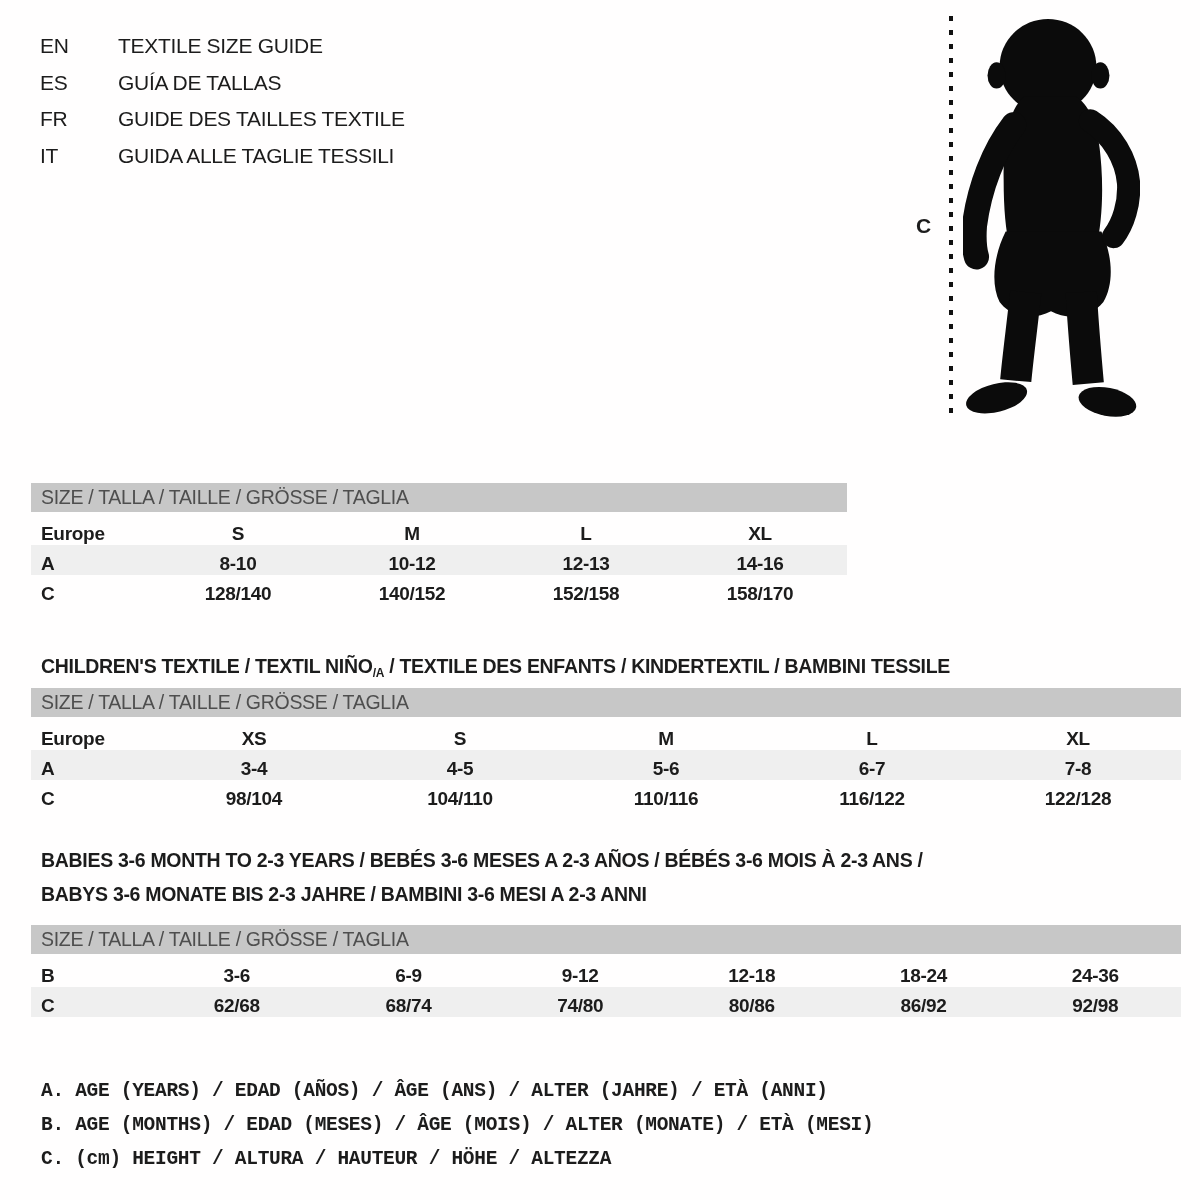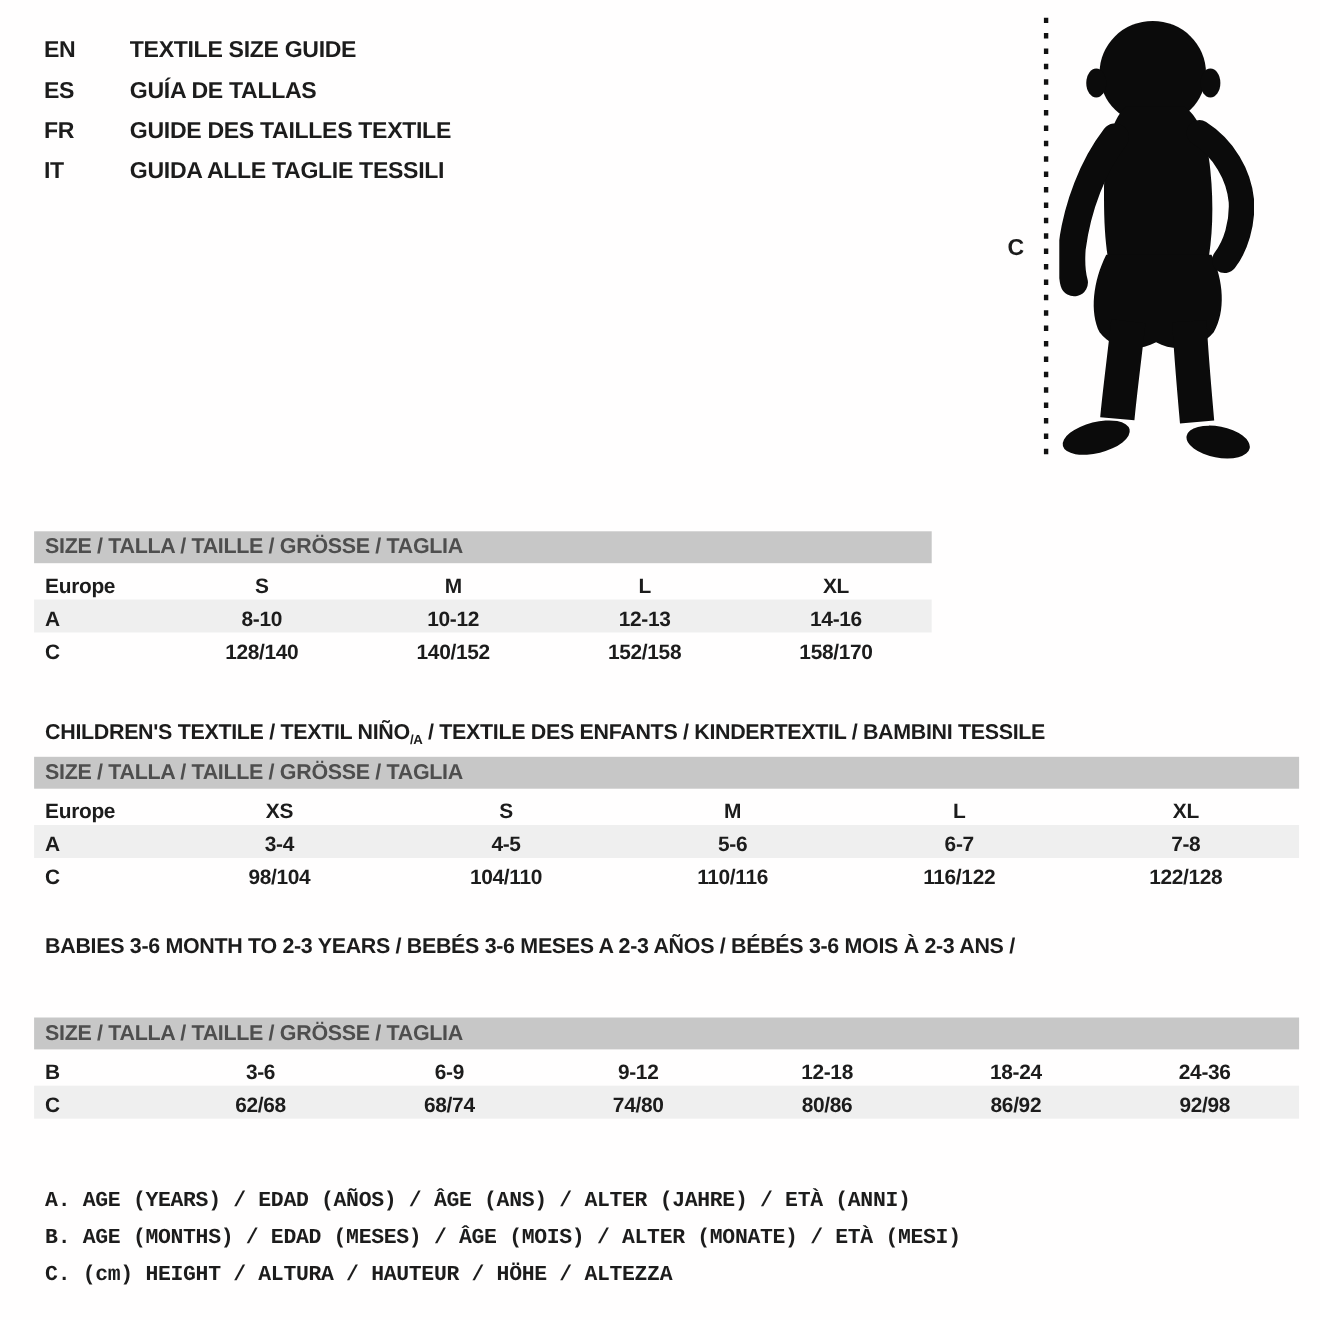--- a/index.html
+++ b/index.html
@@ -8,40 +8,40 @@
     width: 1200px; height: 1200px;
     background: #ffffff;
     font-family: "Liberation Sans", sans-serif;
     color: #1c1c1c;
     -webkit-font-smoothing: antialiased;
   }
   .page { position: relative; width: 1200px; height: 1200px; overflow: hidden; background: #fffefe; }
 
   
   .lang-block { position: absolute; left: 40px; top: 28px; }
-  .lang-row { display: flex; align-items: center; height: 36.5px; font-size: 21px; font-weight: bold; letter-spacing: -0.3px; }
+  .lang-row { display: flex; align-items: center; height: 36.5px; font-size: 21px; font-weight: normal; letter-spacing: -0.3px; }
   .lang-code { width: 78px; flex: 0 0 78px; }
   .lang-title { white-space: nowrap; }
 
   
   .dash-line { position: absolute; left: 948px; top: 16px; width: 6px; height: 400px; }
   .c-label { position: absolute; left: 916px; top: 214px; font-size: 21px; font-weight: bold; }
   .silhouette { position: absolute; left: 963px; top: 18px; width: 177px; height: 403px; }
 
   
   .section-title { position: absolute; left: 41px; font-size: 19.5px; font-weight: bold; letter-spacing: -0.3px; white-space: nowrap; }
   .section-title .subsz { font-size: 12px; vertical-align: -4px; }
   .two-line { line-height: 33.5px; }
 
   
   .size-table { position: absolute; left: 31px; }
   .size-bar {
     height: 29px; background: #c7c7c7; color: #4e4e4e;
     display: flex; align-items: center; padding-left: 10px;
-    font-size: 19.5px; font-weight: bold; letter-spacing: -0.3px;
+    font-size: 19.5px; font-weight: normal; letter-spacing: -0.3px;
     margin-bottom: 3px;
   }
   .t-row { display: flex; align-items: flex-end; height: 30px; font-size: 19px; font-weight: bold; letter-spacing: -0.3px; }
   .t-row.shaded { background: #efefef; }
   .t-label { flex: 0 0 120px; width: 120px; padding-left: 10px; }
   .t-cell { flex: 1 1 0; text-align: center; }
 
   
   .legend { position: absolute; left: 41px; top: 1074px; }
   .legend-line { height: 34px; line-height: 34px; font-size: 19.5px; font-weight: bold; letter-spacing: -0.3px; white-space: nowrap; font-family: Liberation Mono, monospace; }
@@ -162,20 +162,21 @@
       <div class="t-cell">98/104</div>
       <div class="t-cell">104/110</div>
       <div class="t-cell">110/116</div>
       <div class="t-cell">116/122</div>
       <div class="t-cell">122/128</div>
     </div>
   </div>
 
   <div class="section-title two-line" style="top:844px;">
     <div>BABIES 3-6 MONTH TO 2-3 YEARS / BEBÉS 3-6 MESES A 2-3 AÑOS / BÉBÉS 3-6 MOIS À 2-3 ANS /</div>
+    <div>BABYS 3-6 MONATE BIS 2-3 JAHRE / BAMBINI 3-6 MESI A 2-3 ANNI</div>
   </div>
   <div class="size-table" style="top:925px; width:1150px;">
     <div class="size-bar">
       <span>SIZE / TALLA / TAILLE / GRÖSSE / TAGLIA</span>
     </div>
     <div class="t-row">
       <div class="t-label">B</div>
       <div class="t-cell">3-6</div>
       <div class="t-cell">6-9</div>
       <div class="t-cell">9-12</div>

